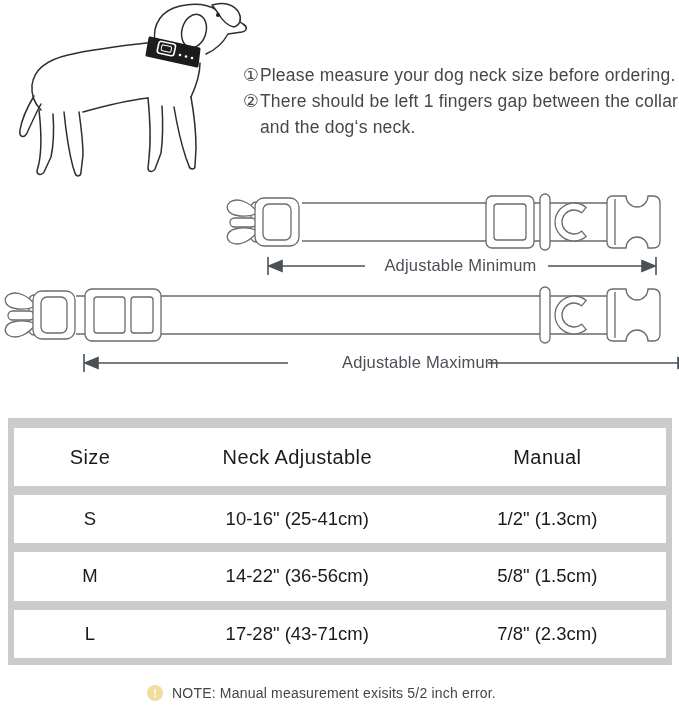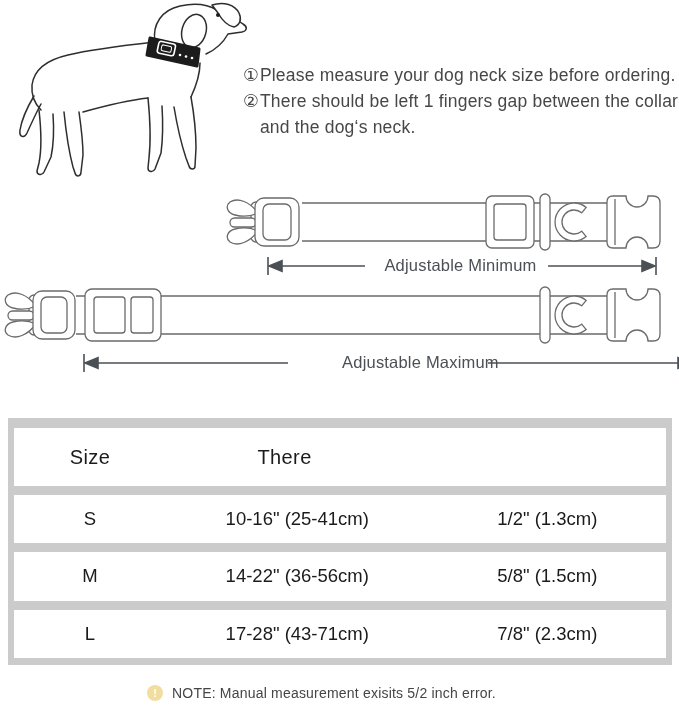--- a/index.html
+++ b/index.html
@@ -163,21 +163,22 @@
         <polygon points="608,11 595,5.8 595,16.2"></polygon>
         <line x1="609" y1="2" x2="609" y2="20"></line>
       </g>
     </svg>
     <div class="arrow-label">Adjustable Maximum</div>
   </div>
 
   <div class="size-table">
     <div class="t-row t-header">
       <div class="c1">Size</div>
-      <div class="c3">There</div>
+      <div class="c2">Neck Adjustable</div>
+      <div class="c3">Manual</div>
     </div>
     <div class="t-row t-data">
       <div class="c1">S</div>
       <div class="c2">10-16" (25-41cm)</div>
       <div class="c3">1/2" (1.3cm)</div>
     </div>
     <div class="t-row t-data">
       <div class="c1">M</div>
       <div class="c2">14-22" (36-56cm)</div>
       <div class="c3">5/8" (1.5cm)</div>

